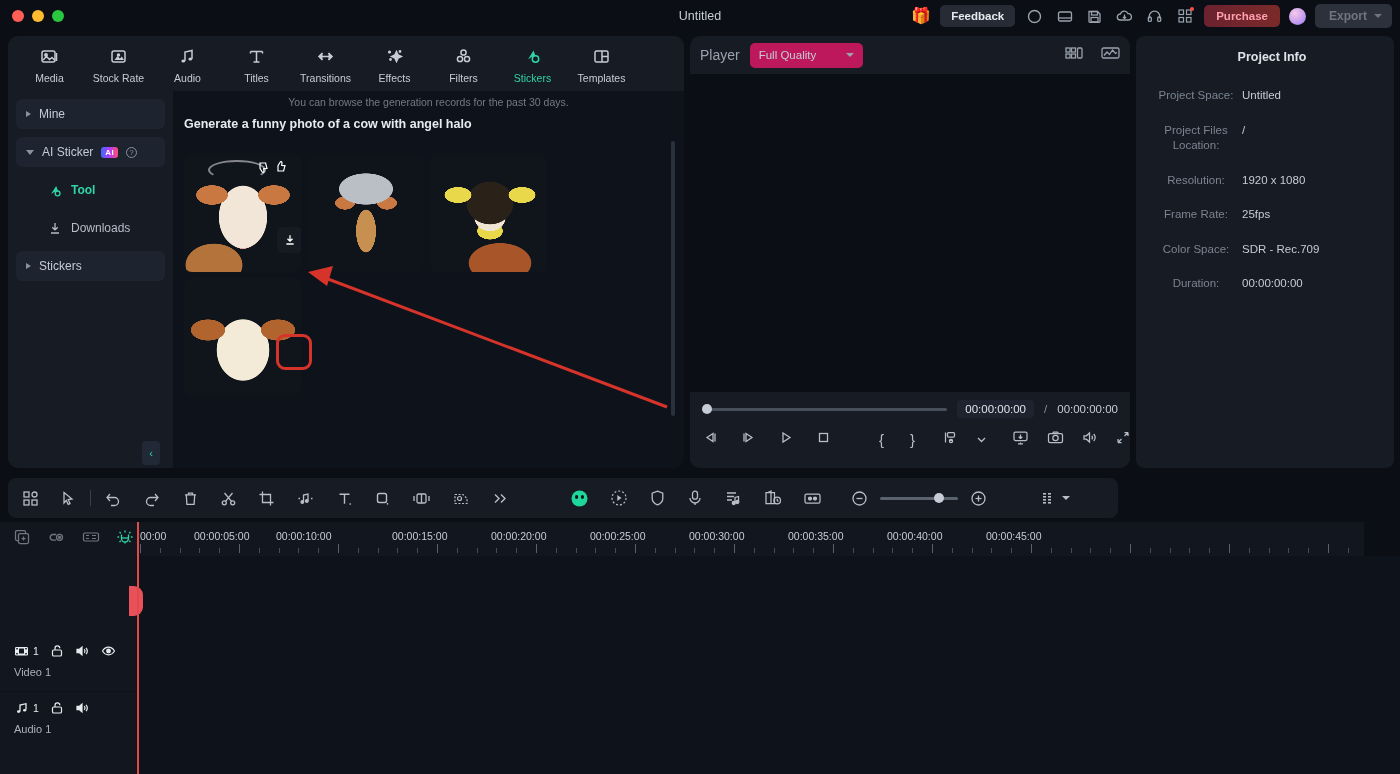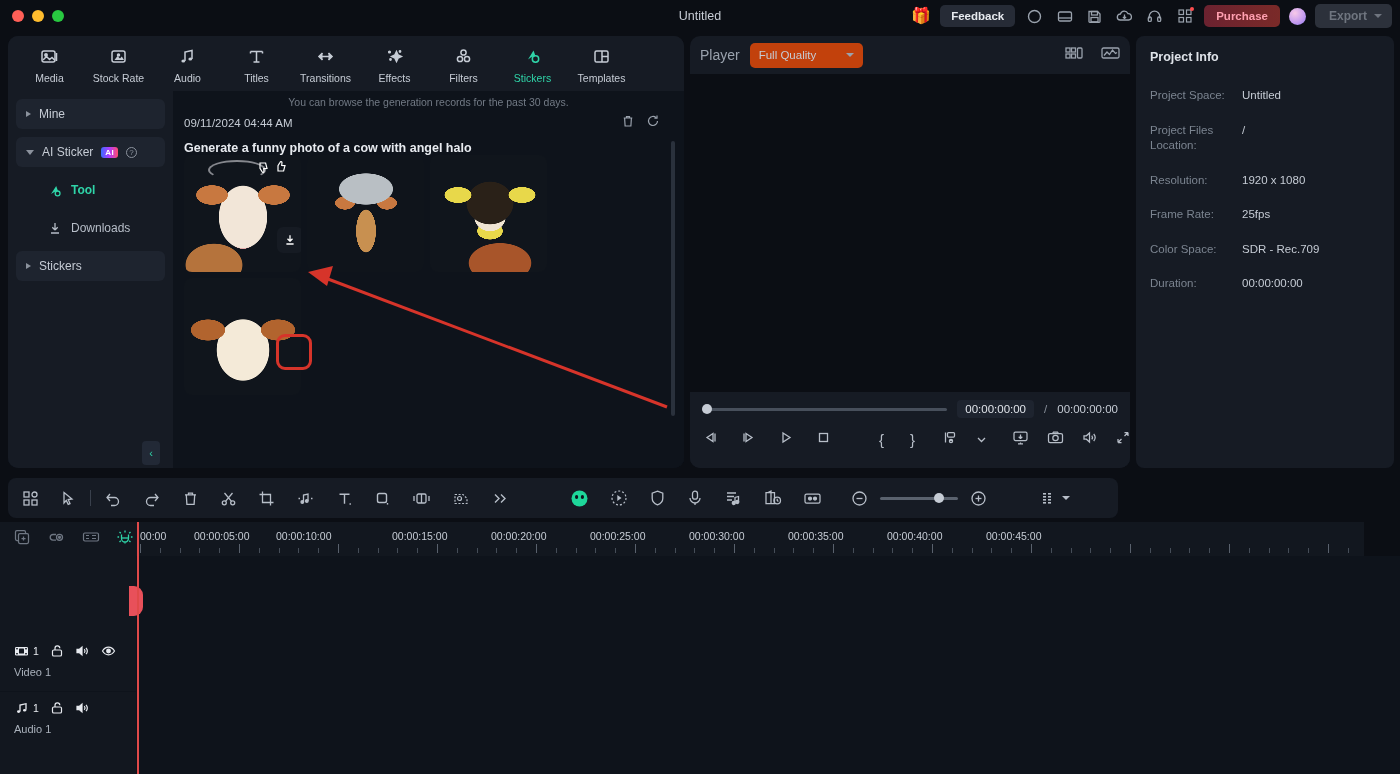--- a/index.html
+++ b/index.html
@@ -184,21 +184,21 @@
   
   .player {
     position: absolute; left: 690px; top: 36px; width: 440px; height: 432px;
     background: #161b24; border-radius: 10px; overflow: hidden;
   }
   .player-head {
     height: 38px; display: flex; align-items: center; padding: 0 10px; gap: 10px;
   }
   .player-lbl { font-size: 14px; color: #9aa2ad; }
   .quality-sel {
-    width: 113px; height: 25px; background: #c2410c; border-radius: 5px;
+    width: 113px; height: 25px; background: #be185d; border-radius: 5px;
     display: flex; align-items: center; justify-content: space-between;
     padding: 0 9px; font-size: 11.5px; color: #c6ccd5; cursor: pointer;
   }
   .ph-right { margin-left: auto; display: flex; gap: 18px; color: #9aa2ad; }
   .ph-right div { cursor: pointer; }
   .player-canvas {
     position: absolute; left: 0; top: 38px; width: 440px; height: 355px; background: #0b0e14;
   }
   .player-bottom { position: absolute; left: 0; bottom: 0; width: 440px; height: 76px; background: #161b24; }
   .seek-row { display: flex; align-items: center; padding: 8px 12px 0 12px; gap: 10px; }
@@ -211,21 +211,21 @@
     display: flex; align-items: center; color: #b7bec8; padding: 12px 12px 0 12px; gap: 0;
   }
   .transport div { cursor: pointer; }
   .tg1 { display: flex; gap: 21px; }
   .tg2 { display: flex; gap: 26px; margin-left: 47px; font-size: 15px; color: #b7bec8; }
   .tg3 { display: flex; gap: 17px; margin-left: 27px; align-items: center; }
 
   
   .right-panel {
     position: absolute; left: 1136px; top: 36px; width: 258px; height: 432px;
-    background: #161b24; border-radius: 8px; overflow: hidden;
+    background: #161b24; border-radius: 8px; overflow: hidden; text-align: center;
   }
   .rp-title { font-size: 12.5px; font-weight: bold; color: #dfe3e9; padding: 14px 0 0 14px; }
   .rp-body { padding: 24px 14px 0 14px; }
   .rp-row { display: flex; font-size: 11.5px; margin-bottom: 19px; }
   .rp-k { width: 92px; color: #7b8490; line-height: 1.35; }
   .rp-v { color: #c6ccd5; line-height: 1.35; }
 
   
   .tl-toolbar {
     position: absolute; left: 8px; top: 478px; width: 1110px; height: 40px;
@@ -436,36 +436,20 @@
         </div>
         <div class="sl-row box">
           <span class="tri"></span>
           <span>Stickers</span>
         </div>
       </div>
 
       <div class="gen-content">
         <div class="gen-hint">You can browse the generation records for the past 30 days.</div>
 
-        <div class="gen-date-row">
-          <div class="gen-date">09/11/2024 04:44 AM</div>
-          <div class="gen-acts">
-            <div>
-              <svg width="14" height="14" viewBox="0 0 14 14" fill="none" stroke="currentColor" stroke-width="1.2">
-                  <path d="M2.7 4h8.6M5.5 4V2.7h3V4M3.6 4l.5 8h5.8l.5-8"></path>
-                </svg>
-            </div>
-            <div>
-              <svg width="14" height="14" viewBox="0 0 14 14" fill="none" stroke="currentColor" stroke-width="1.2">
-                  <path d="M11.5 7a4.5 4.5 0 11-1.4-3.3"></path>
-                  <path d="M11 1.6v2.6H8.4"></path>
-                </svg>
-            </div>
-          </div>
-        </div>
 
         <div class="gen-prompt">Generate a funny photo of a cow with angel halo</div>
 
         <div class="thumb-grid">
           <div class="thumb cow1">
             <div class="halo"></div>
             <div class="thumb-vote" style="left:72px">
               <span class="vote-ico">
                 <svg width="14" height="14" viewBox="0 0 14 14" fill="none" stroke="#fff" stroke-width="1.2">
                     <path d="M4 8.4V3h5.6l1.4 5.4-3.3.2.3 2.8a1 1 0 01-1.9.4z"></path>

